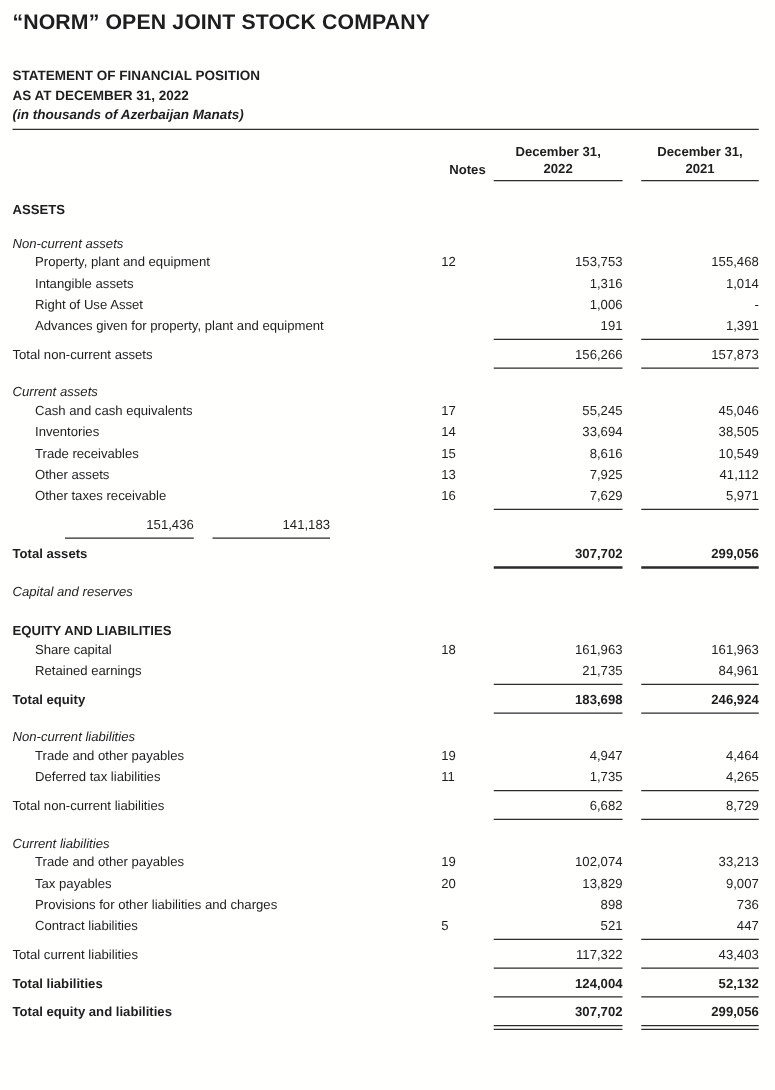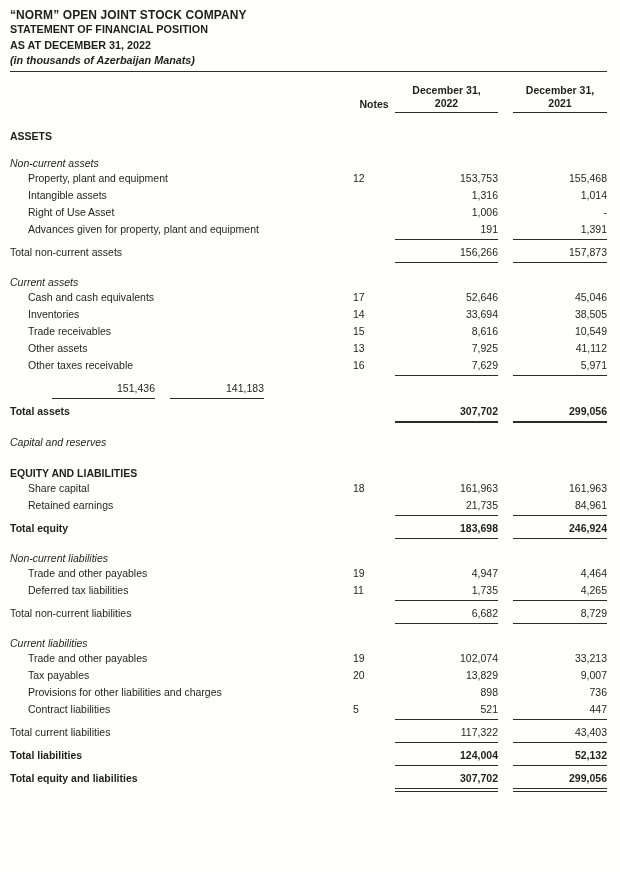--- a/index.html
+++ b/index.html
@@ -3,23 +3,23 @@
 <meta charset="utf-8">
 <style>
   * { margin:0; padding:0; box-sizing:border-box; }
   html,body { background:#e8e8e8; }
   body { font-family:"Liberation Sans","DejaVu Sans",sans-serif; }
   .page {
     width:620px; height:872px; margin:0 auto; background:#fffffe;
     color:#1e1e1e; padding:8px 13px 9px 10px; overflow:hidden;
     font-size:10.5px;
   }
-  .company-title { font-size:12px; font-weight:bold; letter-spacing:.1px; }
+  .company-title { font-size:17px; font-weight:bold; letter-spacing:.1px; }
   .statement-header {
-    border-bottom:1.8px solid #2e2e2e; padding-bottom:2px;
+    margin-top:26px; border-bottom:1.8px solid #2e2e2e; padding-bottom:2px;
   }
   .statement-header div { font-weight:bold; font-size:10.8px; line-height:15.5px; }
   .units-line { font-style:italic; }
 
   
   .col-header { display:flex; align-items:flex-end; margin-top:12px; }
   .col-header .lbl { flex:1; }
   .ch-notes { width:42px; text-align:center; font-weight:bold; padding-bottom:3px; }
   .ch-col { text-align:center; font-weight:bold; border-bottom:1.4px solid #2b2b2b; padding-bottom:2px; }
   .ch-col div { line-height:13px; }
@@ -110,21 +110,21 @@
         <div class="v v1">156,266</div>
         <div class="colgap"></div>
         <div class="v v2">157,873</div>
       </div>
       <div class="row group">
         <div class="lbl">Current assets</div>
       </div>
       <div class="row item">
         <div class="lbl">Cash and cash equivalents</div>
         <div class="note">17</div>
-        <div class="v v1">52,646</div>
+        <div class="v v1">55,245</div>
         <div class="colgap"></div>
         <div class="v v2">45,046</div>
       </div>
       <div class="row item">
         <div class="lbl">Inventories</div>
         <div class="note">14</div>
         <div class="v v1">33,694</div>
         <div class="colgap"></div>
         <div class="v v2">38,505</div>
       </div>

